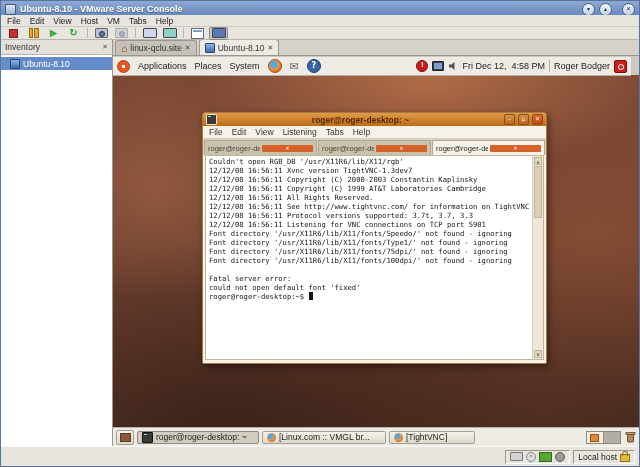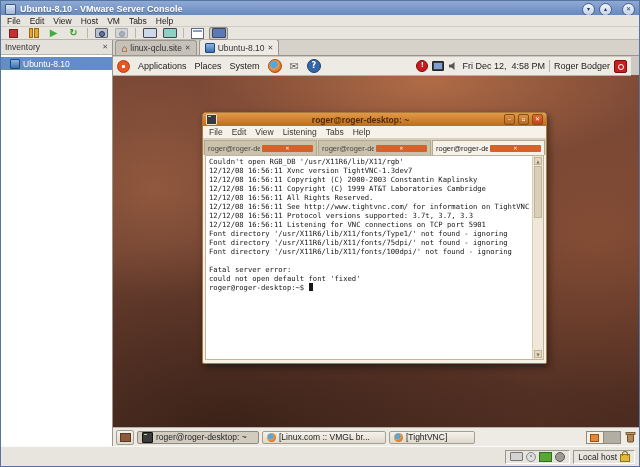--- a/index.html
+++ b/index.html
@@ -319,20 +319,21 @@
           <div class="t-body">
             <div class="t-text-area">
               <div class="tline">Couldn't open RGB_DB '/usr/X11R6/lib/X11/rgb'</div>
               <div class="tline">12/12/08 16:56:11 Xvnc version TightVNC-1.3dev7</div>
               <div class="tline">12/12/08 16:56:11 Copyright (C) 2000-2003 Constantin Kaplinsky</div>
               <div class="tline">12/12/08 16:56:11 Copyright (C) 1999 AT&amp;T Laboratories Cambridge</div>
               <div class="tline">12/12/08 16:56:11 All Rights Reserved.</div>
               <div class="tline">12/12/08 16:56:11 See http://www.tightvnc.com/ for information on TightVNC</div>
               <div class="tline">12/12/08 16:56:11 Protocol versions supported: 3.7t, 3.7, 3.3</div>
               <div class="tline">12/12/08 16:56:11 Listening for VNC connections on TCP port 5901</div>
+              <div class="tline">Font directory '/usr/X11R6/lib/X11/fonts/Speedo/' not found - ignoring</div>
               <div class="tline">Font directory '/usr/X11R6/lib/X11/fonts/Type1/' not found - ignoring</div>
               <div class="tline">Font directory '/usr/X11R6/lib/X11/fonts/75dpi/' not found - ignoring</div>
               <div class="tline">Font directory '/usr/X11R6/lib/X11/fonts/100dpi/' not found - ignoring</div>
               <div class="tline"></div>
               <div class="tline">Fatal server error:</div>
               <div class="tline">could not open default font 'fixed'</div>
               <div class="tline"><span>roger@roger-desktop:~$ </span><span class="cursor"></span></div>
             </div>
             <div class="t-scroll">
               <span class="t-sbtn glyph" style="top:1px">▲</span>

